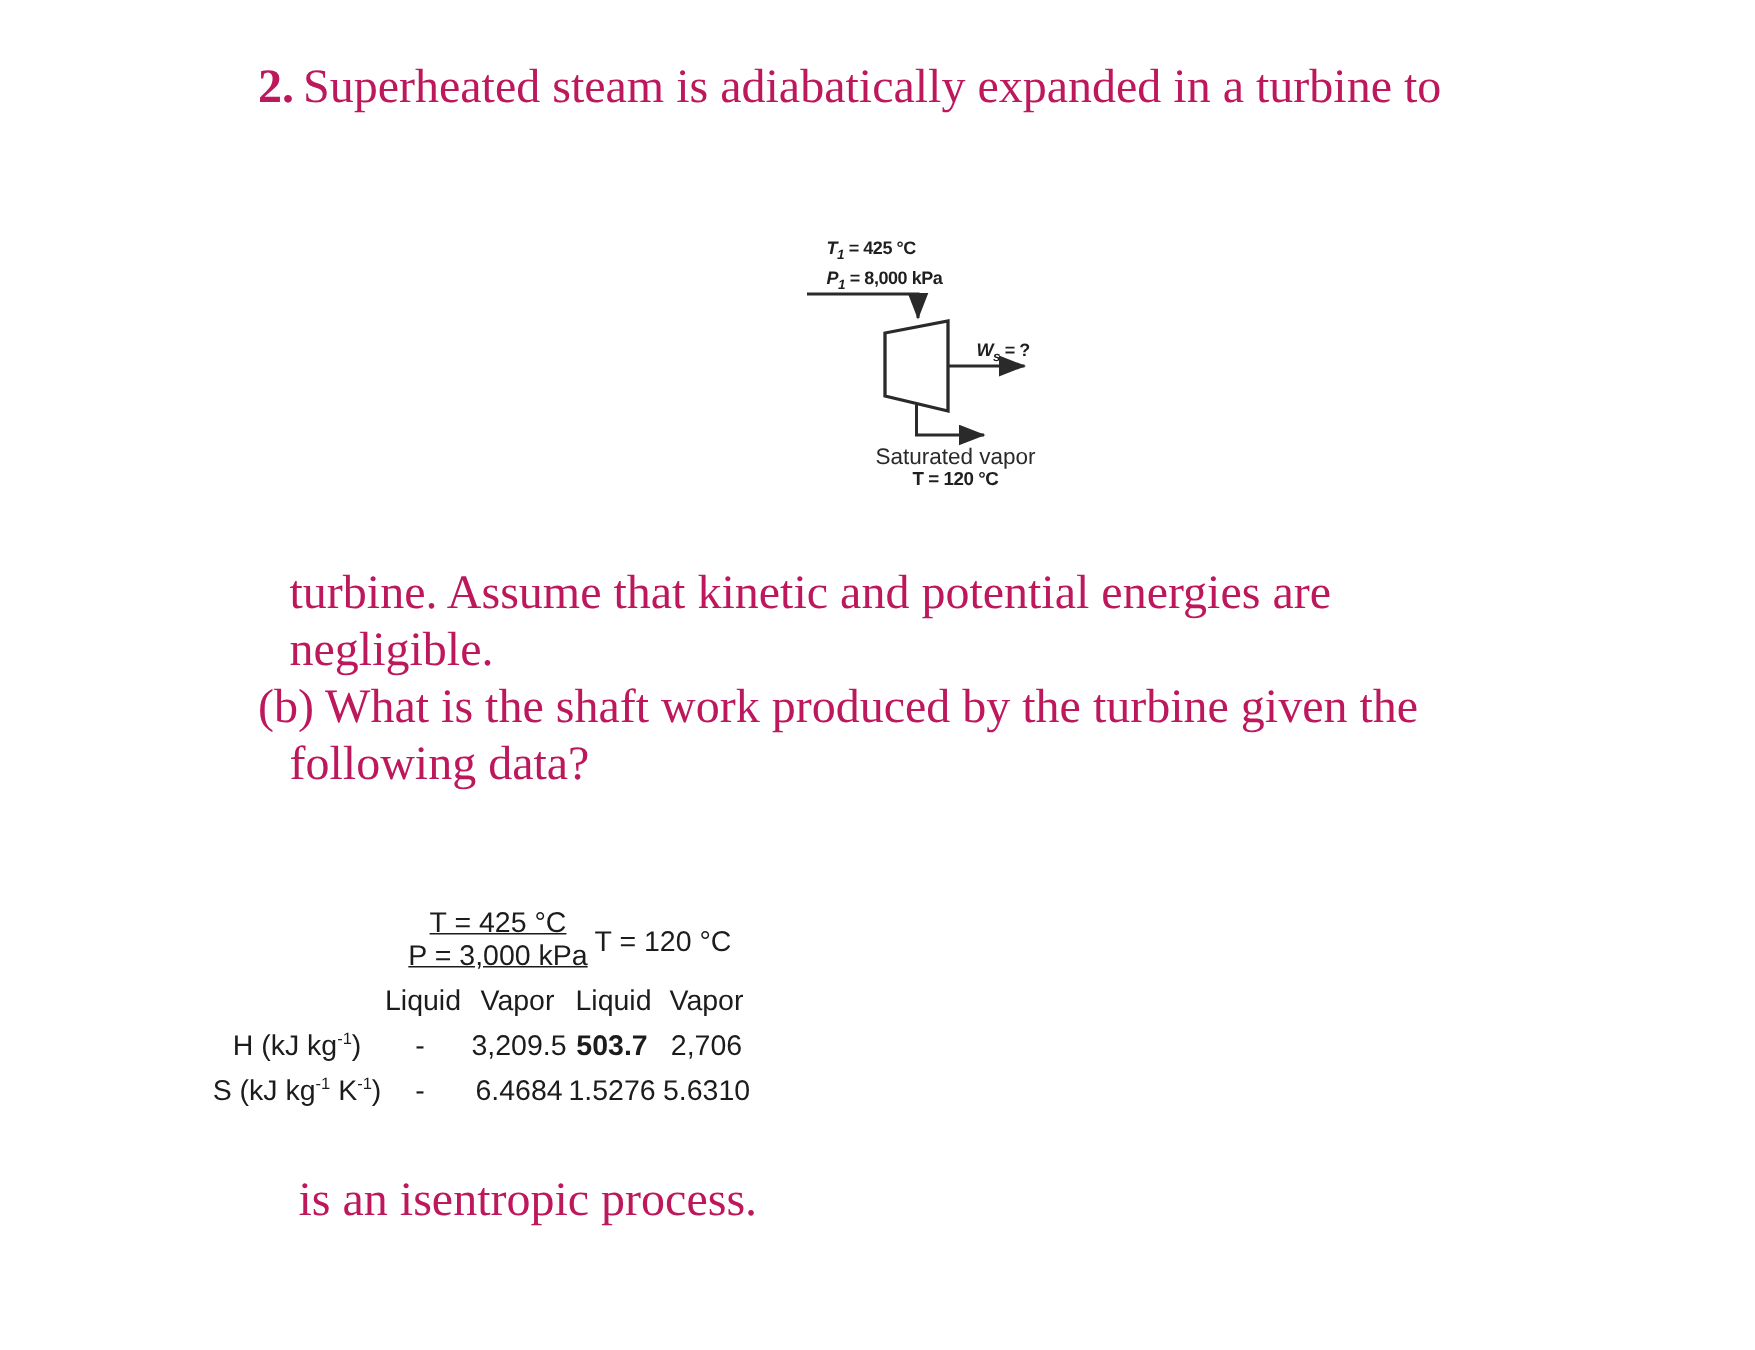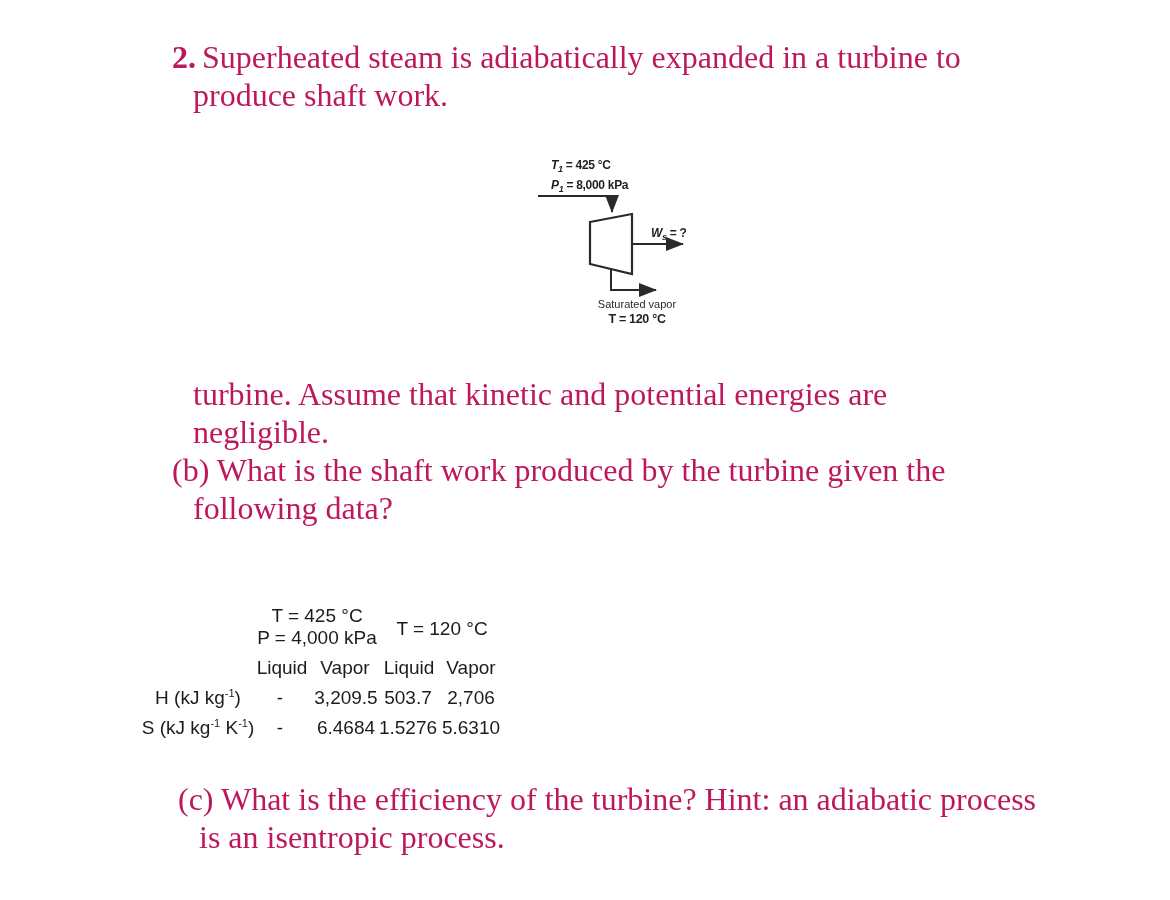--- a/index.html
+++ b/index.html
@@ -33,21 +33,21 @@
     line-height:20px;
     letter-spacing:-0.3px;
     color:#1f1f1f;
     white-space:nowrap;
   }
   .dlabel i, .dlabel sub { font-style:italic; }
   .dlabel sub { font-size:9px; line-height:0; }
   #inlet-label { left:16px; top:7px; }
   #work-label  { left:116px; top:78px; line-height:14px; }
   #outlet-label { left:32px; top:150px; width:140px; text-align:center; font-weight:normal; }
-  #outlet-label .sat  { font-size:11px; line-height:13px; color:#2a2a2a; letter-spacing:0; }
+  #outlet-label .sat  { font-size:15px; line-height:13px; color:#2a2a2a; letter-spacing:0; }
   #outlet-label .t120 { font-size:12.5px; line-height:15px; font-weight:bold; margin-top:1px; }
 
   
   .tcell {
     position:absolute;
     transform:translateX(-50%);
     font-family:"Liberation Sans", sans-serif;
     font-size:19px;
     line-height:20px;
     color:#1c1c1c;
@@ -55,21 +55,20 @@
     text-align:center;
   }
   .tcell sup { font-size:11px; line-height:0; vertical-align:super; }
   .thead2 { line-height:22px; }
 </style>
 </head>
 <body>
 
 <div class="abs prose" id="title-block">
   <div><span class="num">2.</span><span>Superheated steam is adiabatically expanded in a turbine to</span></div>
-  <div class="hang">produce shaft work.</div>
 </div>
 
 <div class="abs" id="diagram">
   <svg width="185" height="195" viewBox="0 0 185 195">
     <defs>
       <marker id="arw" markerWidth="10" markerHeight="8" refX="8.5" refY="3.5" orient="auto">
         <path d="M0,0 L9,3.5 L0,7 z" fill="#2a2a2a"></path>
       </marker>
     </defs>
     <polyline points="3,48 77,48 77,64" fill="none" stroke="#2a2a2a" stroke-width="2" marker-end="url(#arw)"></polyline>
@@ -92,40 +91,39 @@
 </div>
 
 <div class="abs prose" id="questions-ab">
   <div class="hang">turbine. Assume that kinetic and potential energies are</div>
   <div class="hang">negligible.</div>
   <div>(b) What is the shaft work produced by the turbine given the</div>
   <div class="hang">following data?</div>
 </div>
 
 <div>
-  <div class="tcell thead2" style="left:317px; top:605px;">
+  <div class="tcell thead2" style="left:332px; top:605px;text-decoration:underline;">
     <div>T = 425 °C</div>
-    <div>P = 4,000 kPa</div>
+    <div>P = 3,000 kPa</div>
   </div>
   <div class="tcell" style="left:442px; top:619px;">T = 120 °C</div>
 
   <div class="tcell" style="left:282px; top:658px;">Liquid</div>
   <div class="tcell" style="left:345px; top:658px;">Vapor</div>
   <div class="tcell" style="left:409px; top:658px;">Liquid</div>
   <div class="tcell" style="left:471px; top:658px;">Vapor</div>
 
   <div class="tcell" style="left:198px; top:688px;"><span>H (kJ kg</span><sup>-1</sup><span>)</span></div>
   <div class="tcell" style="left:280px; top:688px;">-</div>
   <div class="tcell" style="left:346px; top:688px;">3,209.5</div>
-  <div class="tcell" style="left:408px; top:688px;">503.7</div>
+  <div class="tcell" style="left:408px; top:688px;font-weight:bold;">503.7</div>
   <div class="tcell" style="left:471px; top:688px;">2,706</div>
 
   <div class="tcell" style="left:198px; top:718px;"><span>S (kJ kg</span><sup>-1</sup><span> K</span><sup>-1</sup><span>)</span></div>
   <div class="tcell" style="left:280px; top:718px;">-</div>
   <div class="tcell" style="left:346px; top:718px;">6.4684</div>
   <div class="tcell" style="left:408px; top:718px;">1.5276</div>
   <div class="tcell" style="left:471px; top:718px;">5.6310</div>
 </div>
 
 <div class="abs prose" id="question-c">
-  <div>(c) What is the efficiency of the turbine? Hint: an adiabatic process</div>
   <div class="hang">is an isentropic process.</div>
 </div>
 
 </body></html>

